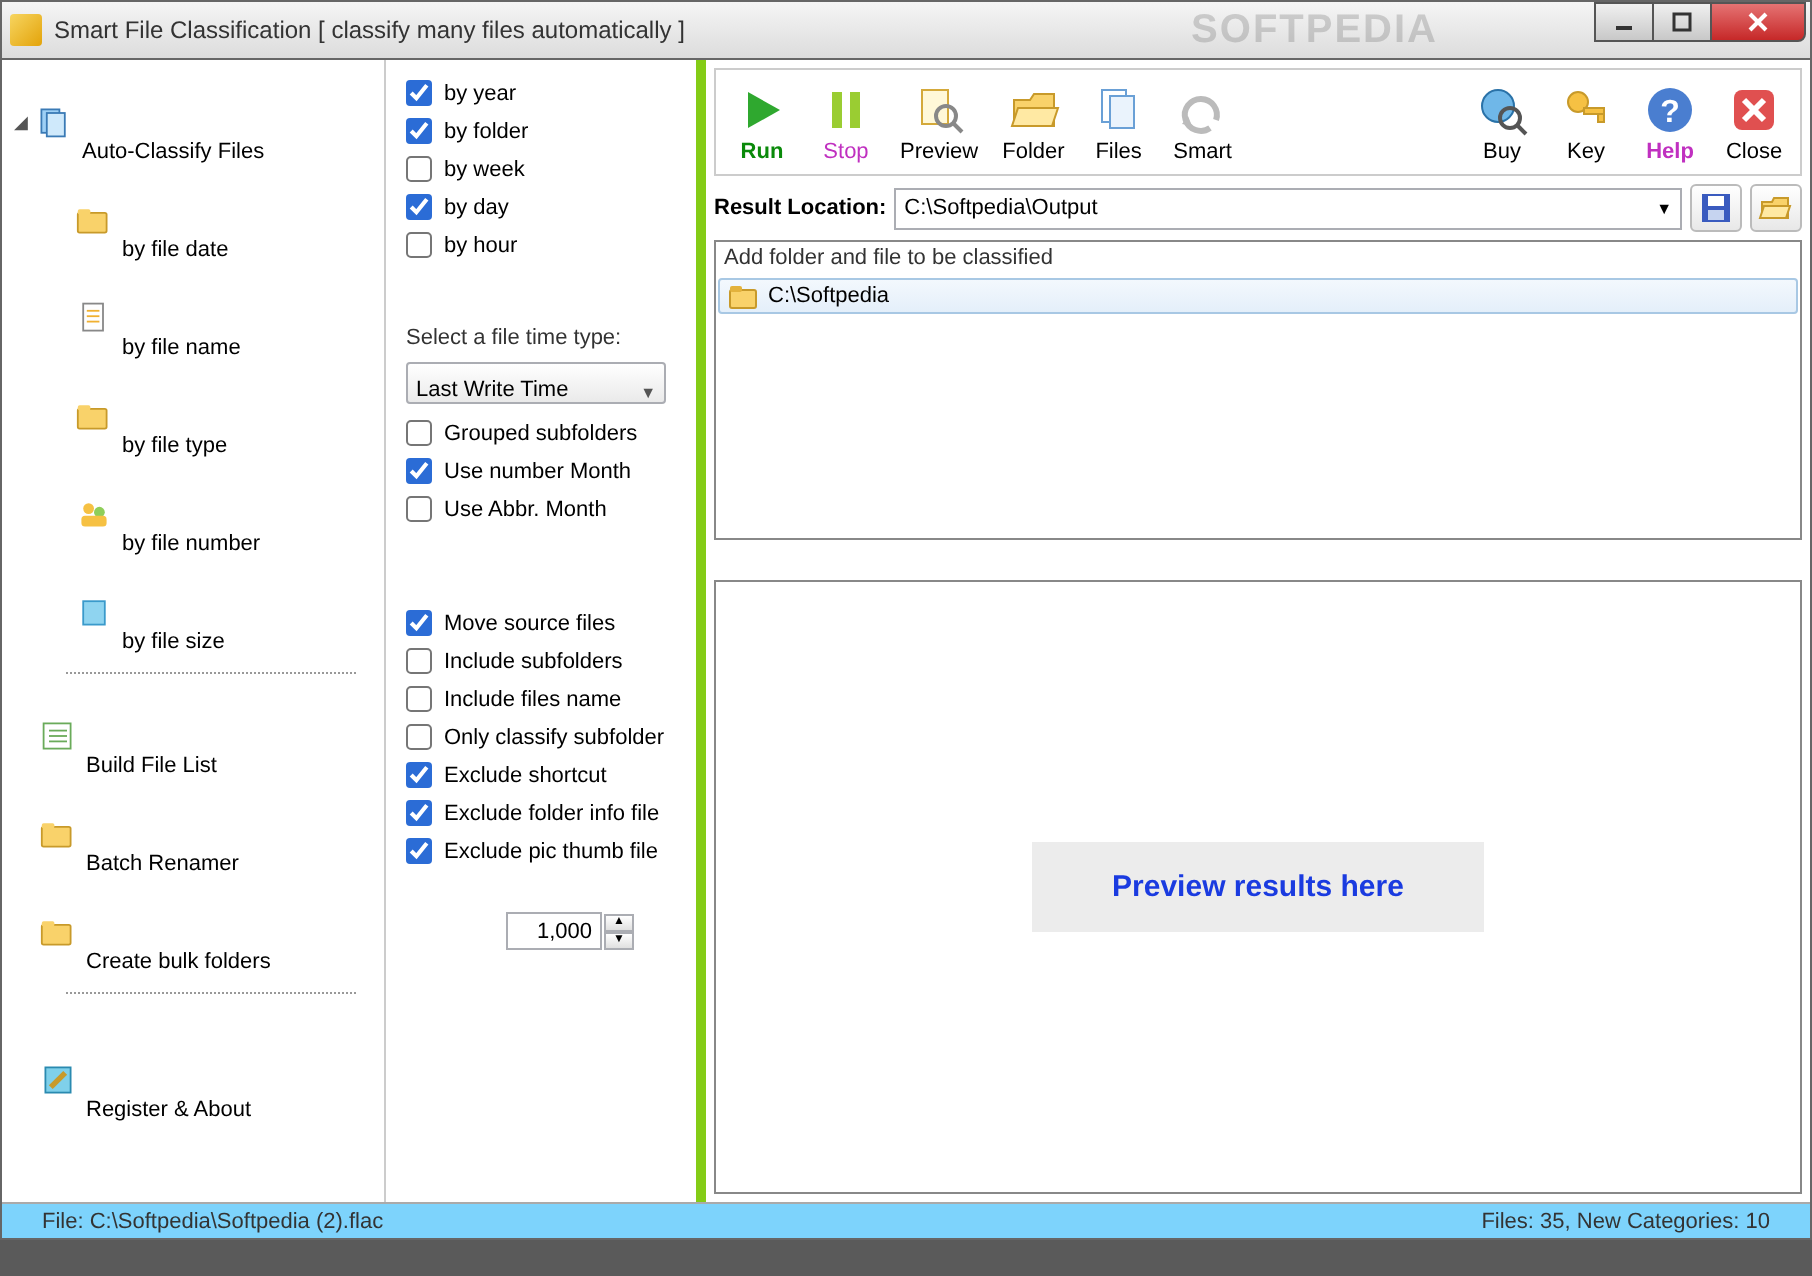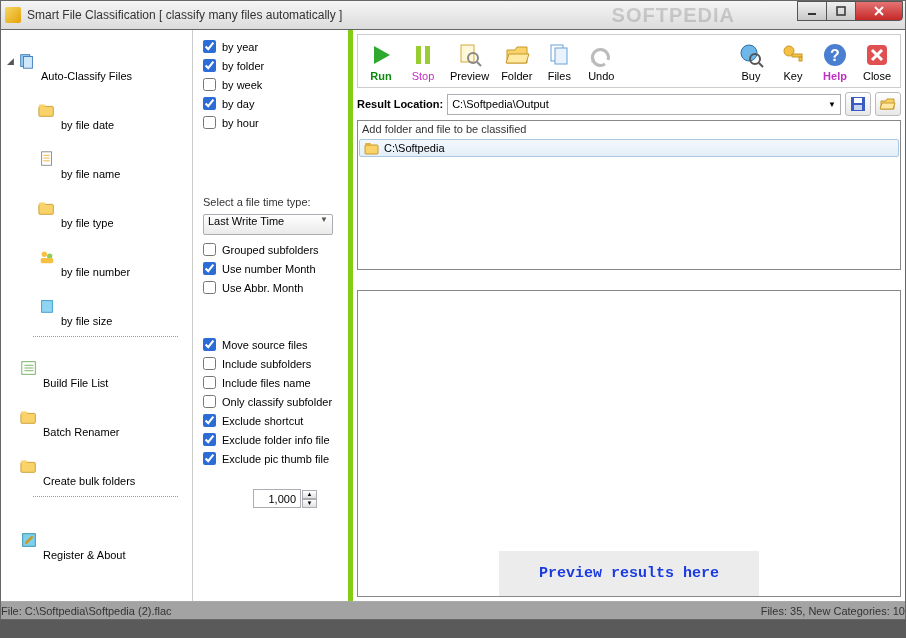--- a/index.html
+++ b/index.html
@@ -2,49 +2,49 @@
 <html><head>
 <meta charset="utf-8">
 <style>
 * { box-sizing: border-box; margin: 0; padding: 0; }
 body { font-family: Tahoma, "Segoe UI", Arial, sans-serif; font-size: 11px; background: #5a5a5a; width: 906px; height: 638px; overflow: hidden; }
 
 
 .titlebar { height: 30px; background: linear-gradient(to bottom, #f5f5f5, #dcdcdc); border: 1px solid #666; display: flex; align-items: center; padding: 0 4px; position: relative; }
 .titlebar .appicon { width: 16px; height: 16px; background: linear-gradient(135deg,#f7d560,#e3a30a); border-radius: 2px; margin-right: 6px; flex:0 0 auto;}
 .titlebar .title { color: #333; font-size: 12px; }
-.titlebar .watermark { position:absolute; right:170px; font-size:20px; font-weight:bold; color:rgba(90,90,90,0.25); letter-spacing:1px;}
+.titlebar .watermark { position:absolute; right:186px; font-size:20px; font-weight:bold; color:rgba(90,90,90,0.25); letter-spacing:1px;}
 .winbtns { position:absolute; right:2px; top:0; display:flex; }
 .winbtn { width:30px; height:20px; border:1px solid #555; background:linear-gradient(#f0f0f0,#c8c8c8); display:flex; align-items:center; justify-content:center; margin-left:-1px; }
 .winbtn.close { width:48px; background:linear-gradient(#e57373,#c62828); color:#fff; border-radius:0 0 4px 0;}
 .winbtn svg { width:10px; height:10px; }
 
 
 .app { height: 590px; background:#fff; border:1px solid #666; border-top:none; display:flex; flex-direction:column; }
 .body { flex:1; display:flex; border-bottom:1px solid #aaa; overflow:hidden;}
-.statusbar { height:17px; display:flex; align-items:center; padding:0 0; font-size:11px; color:#333; background:#a3a3a3; justify-content:space-between;}
+.statusbar { height:17px; display:flex; align-items:center; padding:0 20px; font-size:11px; color:#333; background:#7dd3fc; justify-content:space-between;}
 
 
 .leftpane { width:192px; border-right:1px solid #ccc; padding:6px 4px; overflow:auto;}
 .tree-item { display:flex; align-items:center; padding:3px 2px; cursor:default; }
 .tree-item .caret { width:10px; font-size:9px; color:#555; }
 .tree-item .ticon { width:20px; height:18px; display:flex; align-items:center; justify-content:center; margin-right:4px;}
 .tree-item .label { color:#000;margin-top:31px; }
 .tree-child { padding-left: 30px; }
 .dotted-sep { border-top:1px dotted #999; margin: 6px 10px 6px 28px; }
 .ticon svg { width:18px; height:18px; }
 .ticon.folder svg rect { fill:#f9d26a; }
 
 
 .midpane { width:160px; border-right:5px solid #84cc16; padding:10px 8px 8px 10px; overflow:auto;}
 .chk { display:flex; align-items:center; margin-bottom:6px; }
 .chk input { margin-right:6px; accent-color:#2b6cd6; width:13px; height:13px;}
 .mid-gap { height:28px; }
-.mid-label { margin-bottom:6px; color:#333;margin-top:33px;}
-.combo { width:130px; height:21px; border:1px solid #abadb3; border-radius:2px; background:linear-gradient(#fff,#eaeaea); padding:0 4px; display:flex; align-items:flex-start; justify-content:space-between; margin-bottom:8px;}
+.mid-label { margin-bottom:6px; color:#333;}
+.combo { width:130px; height:21px; border:1px solid #abadb3; border-radius:2px; background:linear-gradient(#fff,#eaeaea); padding:0 4px; display:flex; align-items:flex-end; justify-content:space-between; margin-bottom:8px;}
 .combo .arrow { font-size:8px; color:#555;}
 .spin-wrap { display:flex; align-items:center; margin-top:4px; margin-left:50px;}
 .spin-wrap input { width:48px; height:19px; border:1px solid #abadb3; text-align:right; padding-right:4px; font-size:11px;}
 .spin-btns { display:flex; flex-direction:column; margin-left:1px;}
 .spin-btns div { width:15px; height:9px; border:1px solid #abadb3; background:linear-gradient(#fff,#e0e0e0); font-size:6px; display:flex; align-items:center; justify-content:center;}
 
 
 .rightpane { flex:1; display:flex; flex-direction:column; padding:4px;}
 .toolbar { height:54px; border:1px solid #ccc; display:flex; padding:2px; background:#fff; }
 .tbtn { display:flex; flex-direction:column; align-items:center; justify-content:center; padding:2px 6px; min-width:42px; cursor:default;}
@@ -59,21 +59,21 @@
 .loc-row { display:flex; align-items:center; margin-top:4px; gap:4px;}
 .loc-row .lbl { font-weight:bold; }
 .loc-combo { flex:1; height:21px; border:1px solid #abadb3; display:flex; align-items:center; justify-content:space-between; padding:0 4px;}
 .loc-btn { width:26px; height:24px; border:1px solid #bbb; border-radius:3px; background:linear-gradient(#fff,#e8e8e8); display:flex; align-items:center; justify-content:center;}
 
 .listbox { margin-top:4px; border:1px solid #888; height:150px; background:#fff; }
 .listhdr { padding:2px 4px; color:#333; border-bottom:1px solid transparent;}
 .listrow { display:flex; align-items:center; padding:1px 4px; background:linear-gradient(#f3f8fd,#e4effa); border:1px solid #a8c8e4; border-radius:2px; margin:1px;}
 .listrow .ficon { width:16px; height:14px; margin-right:4px;}
 
-.preview { flex:1; margin-top:20px; border:1px solid #888; display:flex; align-items:flex-end; justify-content:center; position:relative;font-family:Liberation Mono, monospace;}
+.preview { flex:1; margin-top:20px; border:1px solid #888; display:flex; align-items:center; justify-content:center; position:relative;}
 .preview .pbox { background:#ececec; padding:14px 40px; }
 .preview .ptxt { color:#1a3be0; font-weight:bold; font-size:15px;}
 </style>
 </head>
 <body>
 
 <div class="titlebar">
   <div class="appicon"></div>
   <div class="title">Smart File Classification [ classify many files automatically ]</div>
   <div class="watermark">SOFTPEDIA</div>
@@ -332,21 +332,21 @@
             </div>
       <div class="tlbl">Files</div>
     </div>
     <div class="tbtn">
       <div class="ticonwrap">
               <svg viewBox="0 0 26 26">
                 <path d="M20 18 a8 8 0 1 0 -3 4" fill="none" stroke="#bbb" stroke-width="3"></path>
                 <path d="M6 16 l-3 4 l5 1 z" fill="#bbb"></path>
               </svg>
             </div>
-      <div class="tlbl">Undo</div>
+      <div class="tlbl">Smart</div>
     </div>
     <div class="tbtn spacer"></div>
     <div class="tbtn">
       <div class="ticonwrap">
               <svg viewBox="0 0 26 26">
                 <circle cx="11" cy="11" r="8" fill="#6fb7e8" stroke="#2a72a8"></circle>
                 <circle cx="17" cy="17" r="5" fill="none" stroke="#555" stroke-width="2"></circle>
                 <line x1="21" y1="21" x2="25" y2="25" stroke="#555" stroke-width="2"></line>
               </svg>
             </div>

